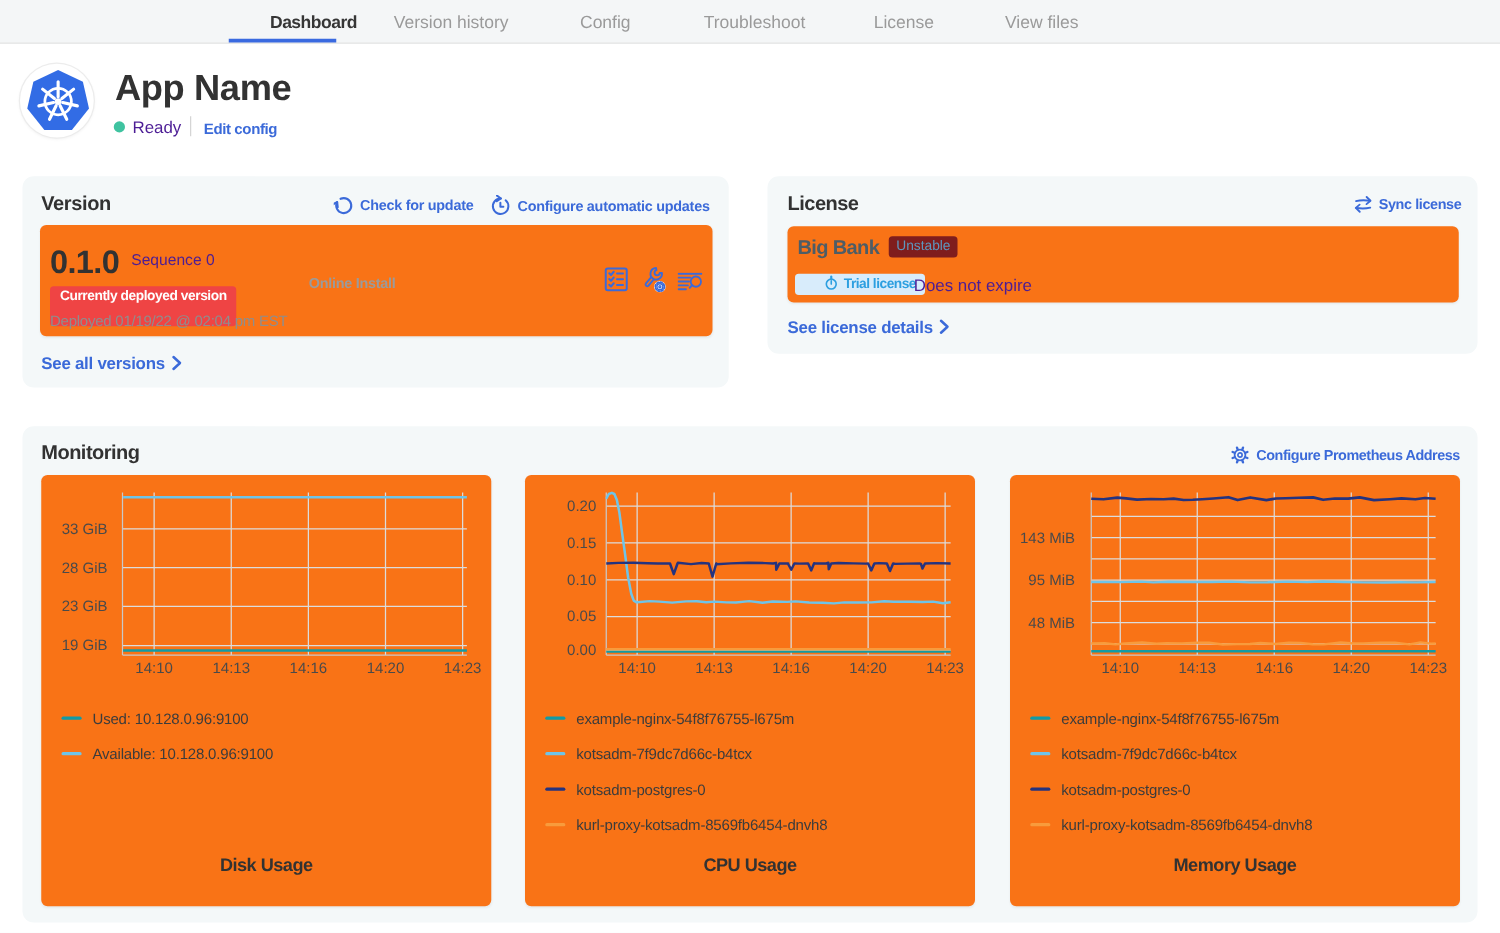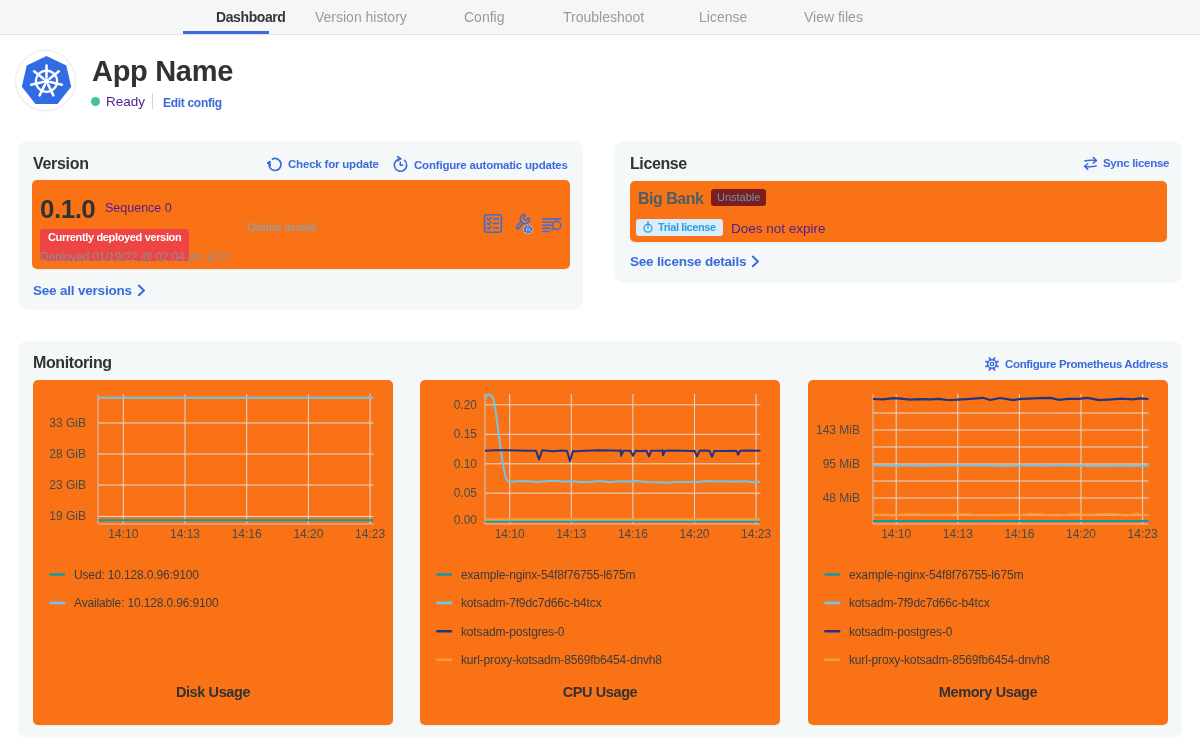--- a/index.html
+++ b/index.html
@@ -105,21 +105,21 @@
 <div class="bluelink" style="left:1083px; top:156px; letter-spacing:-0.3px;"><svg width="15" height="15" viewBox="0 0 15 15" fill="none" stroke="#3b6ad9" stroke-width="1.5" stroke-linecap="round" stroke-linejoin="round">
       <path d="M1.8 4.9 C5 4.1 9.5 4.1 13 4.6"></path>
       <path d="M10.3 1.6 L13.4 4.6 L10.2 7.3"></path>
       <path d="M13.2 10.1 C10 10.9 5.5 10.9 2 10.4"></path>
       <path d="M4.7 7.7 L1.6 10.3 L4.8 13.4"></path>
     </svg>Sync license</div>
 <div class="inner" style="left:630px; top:181px; width:537px; height:61px;"></div>
 <div class="abs" style="left:638px; top:190px; font-size:16px; font-weight:bold; letter-spacing:-0.5px; color:#4d5d66;">Big Bank</div>
 <div class="abs" style="left:711px; top:189px; height:17px; line-height:17px; padding:0 6px; background:#7f1d1d;
   border-radius:3px; color:#5d96be; font-size:11px;">Unstable</div>
-<div class="abs" style="left:636px; top:219px; height:17px; line-height:17px; padding:0 7px 0 6px; background:#d8ecfb;
+<div class="abs" style="left:636px; top:219px; height:17px; line-height:17px; padding:0 7px 0 23px; background:#d8ecfb;
   border-radius:3px; color:#2d9fe0; font-size:11px; font-weight:bold; letter-spacing:-0.4px;"><svg width="12" height="13" viewBox="0 0 14 15" fill="none" stroke="#2d9fe0" stroke-width="1.5" stroke-linecap="round" style="vertical-align:-3px; margin-right:4px;">
       <circle cx="7" cy="8.4" r="4.6"></circle>
       <line x1="7" y1="1.4" x2="7" y2="3.4" stroke-width="2"></line>
       <line x1="7" y1="8.4" x2="7" y2="5.4"></line>
     </svg>Trial license</div>
 <div class="abs gray" style="left:731px; top:221px; font-size:13.5px;">Does not expire</div>
 <div class="seelink" style="left:630px; top:254px;">See license details<svg width="9" height="13" viewBox="0 0 9 13" fill="none" stroke="#3b6ad9" stroke-width="2" stroke-linecap="round" stroke-linejoin="round">
       <path d="M1.8 1.6 L7 6.4 L1.8 11.2"></path>
     </svg></div>
 

